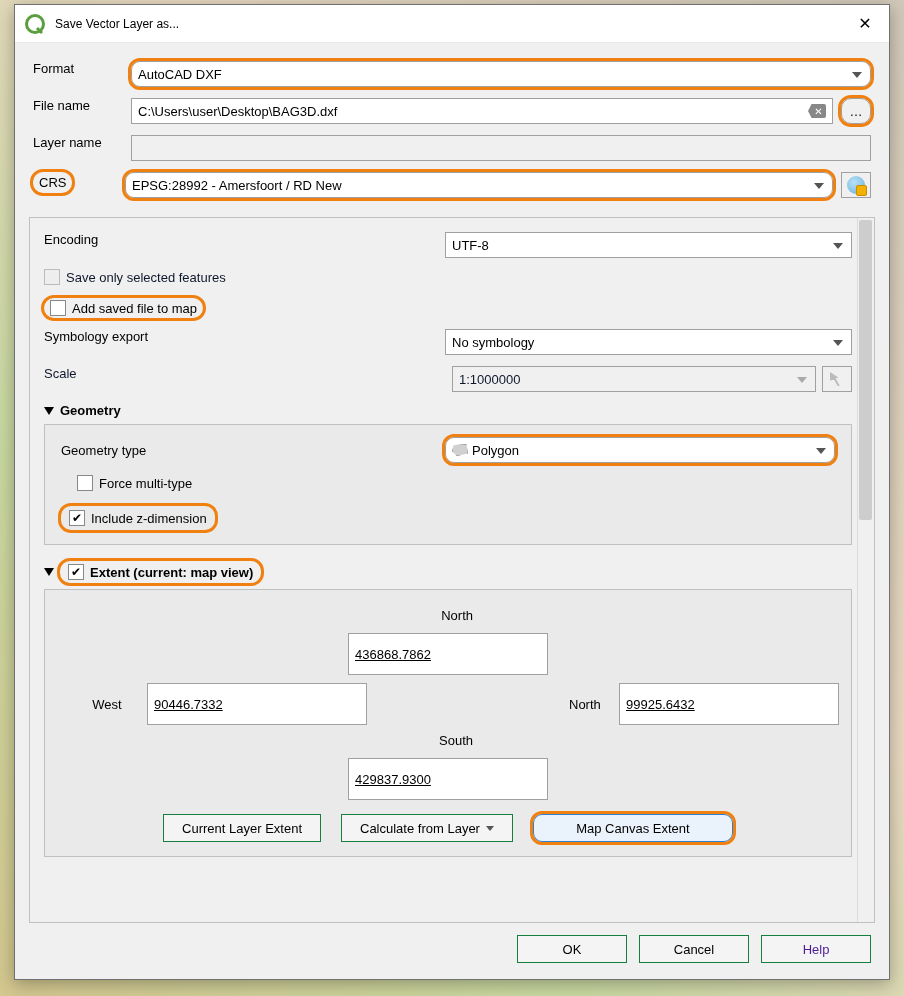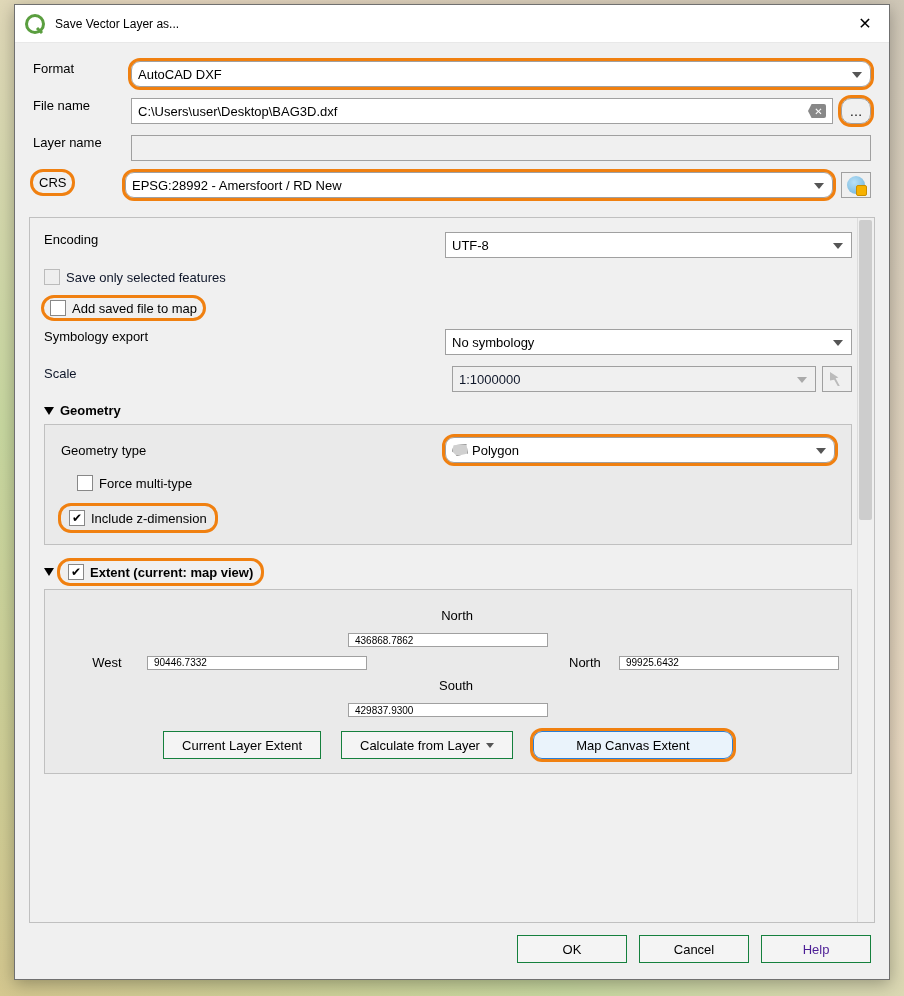--- a/index.html
+++ b/index.html
@@ -188,22 +188,22 @@
     margin-right:4px;
   }
 
   .extent-box {
     border: 1px solid #c0c0c0;
     background: #eaeaea;
     padding: 10px 12px 14px 12px;
   }
   .ext-row{ display:flex; align-items:center; margin:8px 0; gap:10px;}
   .ext-row input{
-    height:14px; border:1px solid #a0a0a0; background:#fff; padding:0 6px;
-    font-family:inherit; font-size:10px;
+    height:42px; border:1px solid #a0a0a0; background:#fff; padding:0 6px;
+    font-family:inherit; font-size:13px;text-decoration:underline;
   }
   .ext-center{ justify-content:center;flex-direction:column;}
   .ext-label{ width:60px; text-align:center;margin-left:20px;}
   .ext-btns{ display:flex; gap:20px; margin-top:14px; justify-content:center;}
   .btn{
     height:28px; padding:0 18px;
     background:#f4f4f4; border:1px solid #15803d;
     display:inline-flex;align-items:center;justify-content:center;
     cursor:pointer; min-width:140px;
   }

